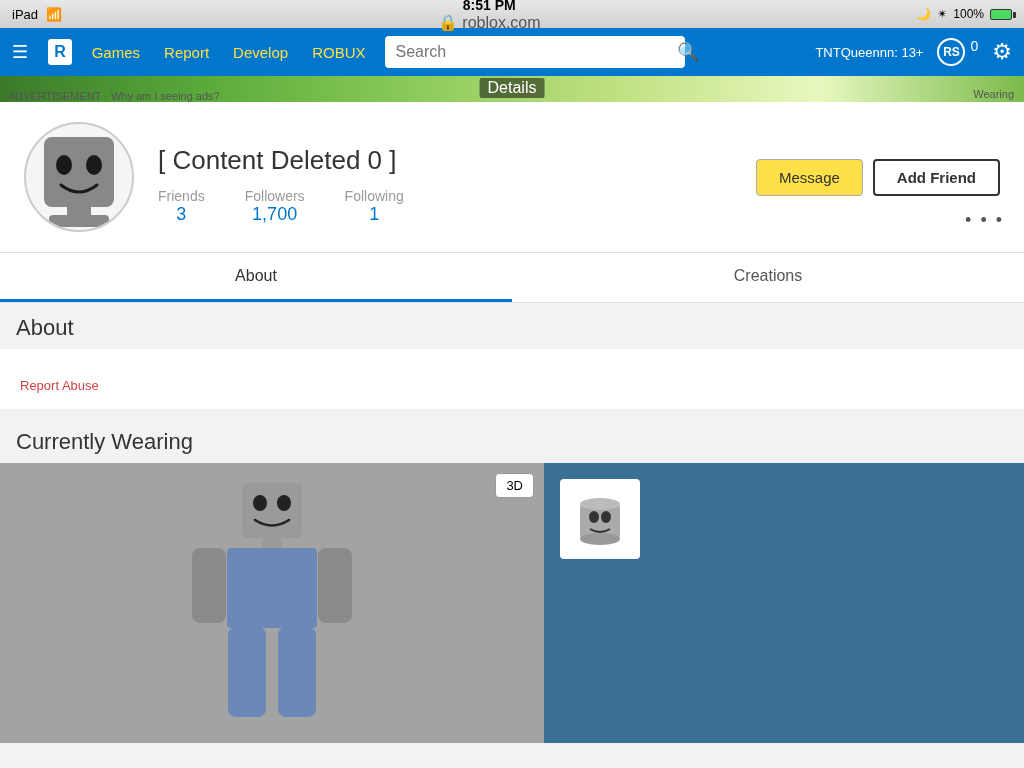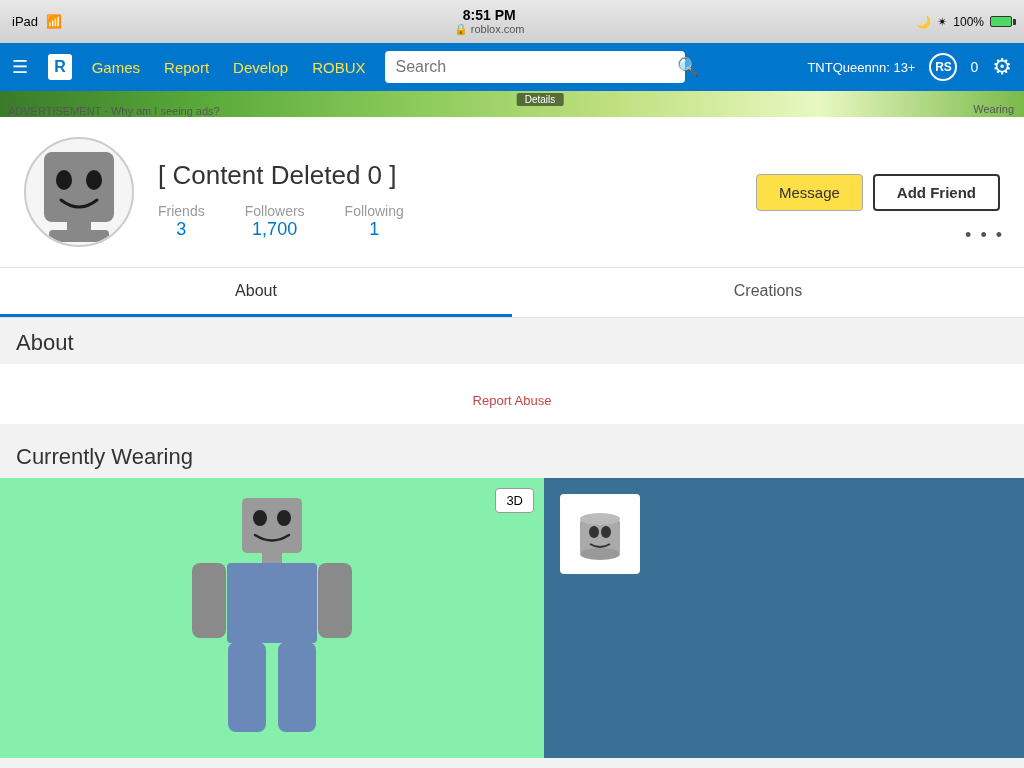--- a/index.html
+++ b/index.html
@@ -1,32 +1,32 @@
 <!DOCTYPE html>
 <html><head>
   <meta charset="utf-8">
   <style>
     * { margin: 0; padding: 0; box-sizing: border-box; }
     body { font-family: -apple-system, Arial, sans-serif; background: #f2f2f2; width: 1024px; height: 768px; overflow: hidden; }
 
     
     .status-bar {
       background: linear-gradient(to bottom, #e8e8e8, #d0d0d0);
-      height: 43px;
+      height: 28px;
       display: flex;
       justify-content: space-between;
       align-items: center;
       padding: 0 12px;
       font-size: 13px;
       font-weight: 500;
     }
     .status-left { display: flex; align-items: center; gap: 8px; }
     .status-center { text-align: center; }
     .status-center .time { font-weight: 600; font-size: 14px; }
-    .status-center .url { font-size: 11px; color: #555; }
+    .status-center .url { font-size: 16px; color: #555; }
     .status-right { display: flex; align-items: center; gap: 6px; font-size: 12px; }
     .battery-icon { display: inline-block; border: 1.5px solid #333; border-radius: 2px; width: 22px; height: 11px; position: relative; background: #4cd964; }
     .battery-icon::after { content: ''; position: absolute; right: -5px; top: 2px; width: 3px; height: 6px; background: #333; border-radius: 0 1px 1px 0; }
 
     
     .navbar {
       background: #0077cc;
       height: 48px;
       display: flex;
       align-items: center;
@@ -51,33 +51,33 @@
       background: none;
       border: none;
       color: white;
       font-size: 18px;
       cursor: pointer;
       margin-left: -28px;
       z-index: 1;
     }
     .navbar-right { margin-left: auto; display: flex; align-items: center; gap: 14px; }
     .navbar-user { color: white; font-size: 13px; }
-    .navbar-robux { display: flex; align-items: center; gap: 13px; color: white; font-size: 14px; }
+    .navbar-robux { display: flex; align-items: flex-start; gap: 5px; color: white; font-size: 14px; }
     .robux-icon { width: 28px; height: 28px; border: 2px solid white; border-radius: 50%; display: flex; align-items: center; justify-content: center; font-weight: 700; font-size: 12px; color: white; }
     .navbar-settings { font-size: 22px; color: white; cursor: pointer; }
 
     
     .ad-banner {
       background: linear-gradient(to right, #3a7a2a, #5aaa3a, #8aca5a, #c0e080, #e8f8c0, #7aba4a);
       height: 26px;
       position: relative;
       display: flex;
       align-items: center;
     }
-    .ad-details { position: absolute; top: 2px; left: 50%; transform: translateX(-50%); background: rgba(0,0,0,0.5); color: white; font-size: 10px; padding: 1px 8px; border-radius: 2px; margin-left: 28px; }
+    .ad-details { position: absolute; top: 2px; left: 50%; transform: translateX(-50%); background: rgba(0,0,0,0.5); color: white; font-size: 16px; padding: 1px 8px; border-radius: 2px; }
     .ad-text { font-size: 11px; color: #555; margin-left: 8px; margin-top: 14px; }
     .ad-report { position: absolute; right: 10px; bottom: 2px; font-size: 11px; color: #555; cursor: pointer; }
 
     
     .profile-card {
       background: white;
       margin: 0;
       padding: 20px 24px;
       display: flex;
       align-items: center;
@@ -146,35 +146,35 @@
     }
 
     
     .section-title { font-size: 22px; font-weight: 400; color: #333; padding: 12px 16px 8px; }
     .about-box {
       background: white;
       margin: 0 0 12px;
       padding: 16px 20px;
       min-height: 60px;
       display: flex;
-      justify-content: center;
+      justify-content: flex-start;
       align-items: flex-end;
     }
     .report-abuse { color: #cc4444; font-size: 13px; cursor: pointer; }
 
     
     .currently-wearing { padding: 0 0 8px; }
     .section-wearing-title { font-size: 22px; font-weight: 400; color: #333; padding: 8px 16px; }
     .wearing-content {
       display: flex;
       height: 280px;
     }
     .wearing-3d {
       flex: 1;
-      background: #86efac;
+      background: #a3a3a3;
       position: relative;
       display: flex;
       align-items: center;
       justify-content: center;
     }
     .btn-3d {
       position: absolute;
       top: 10px;
       right: 10px;
       border: 1.5px solid #999;

